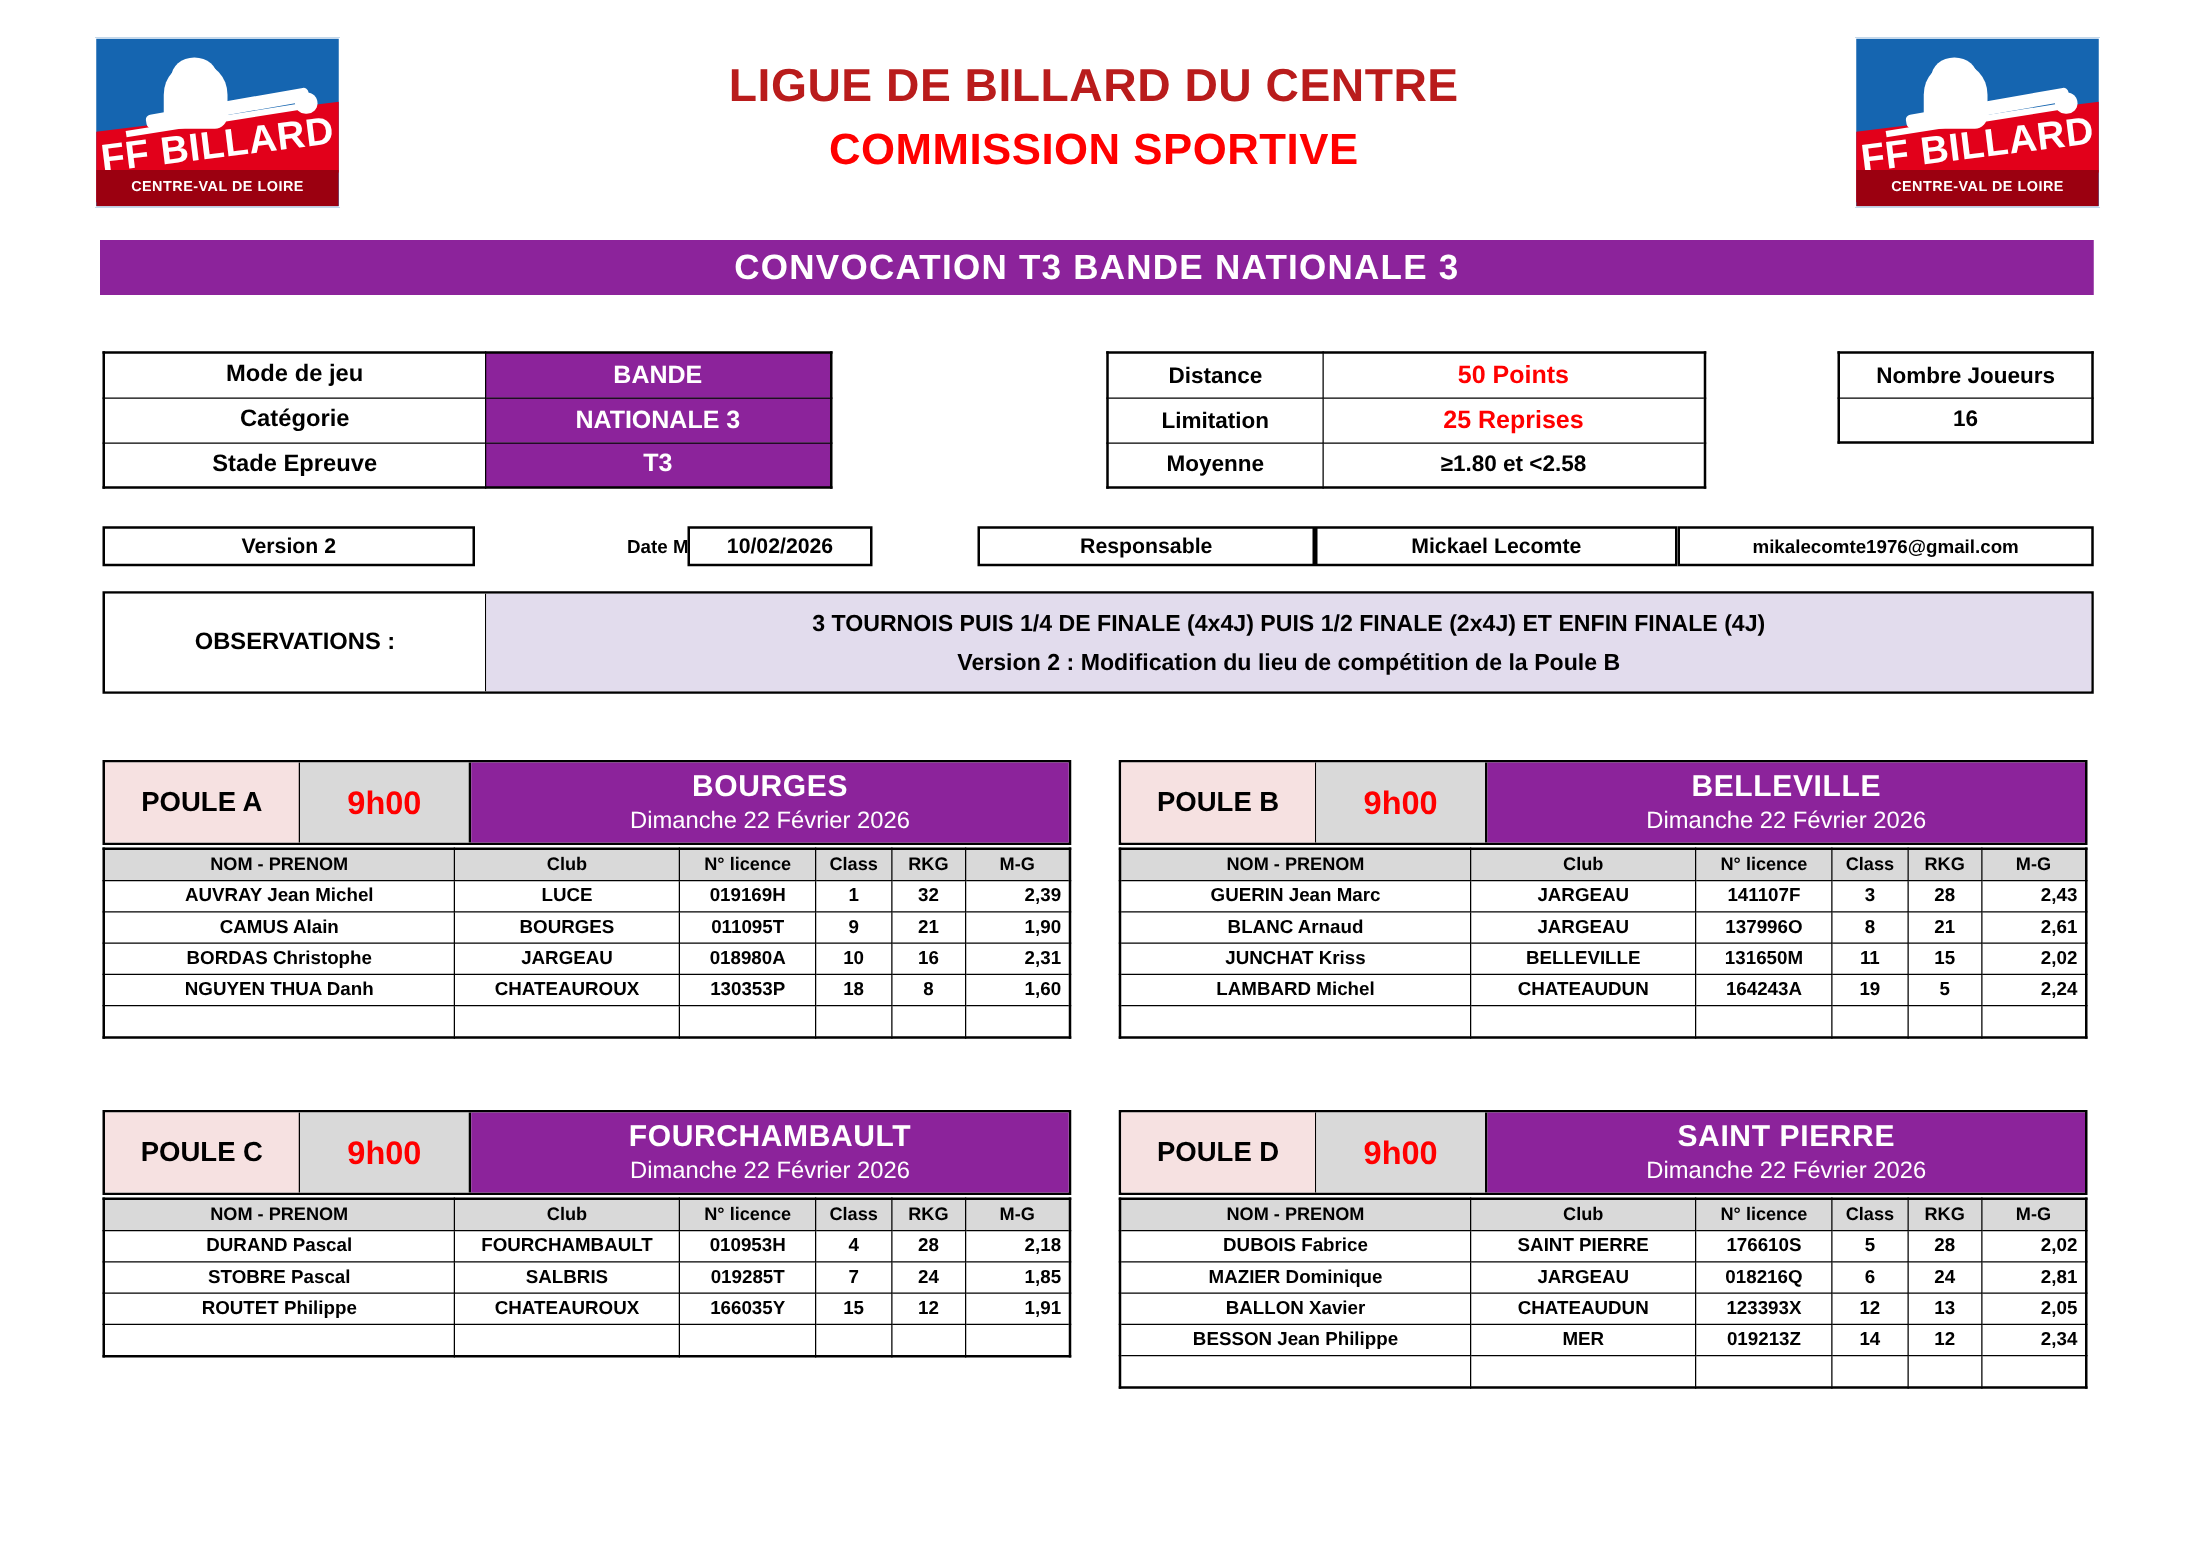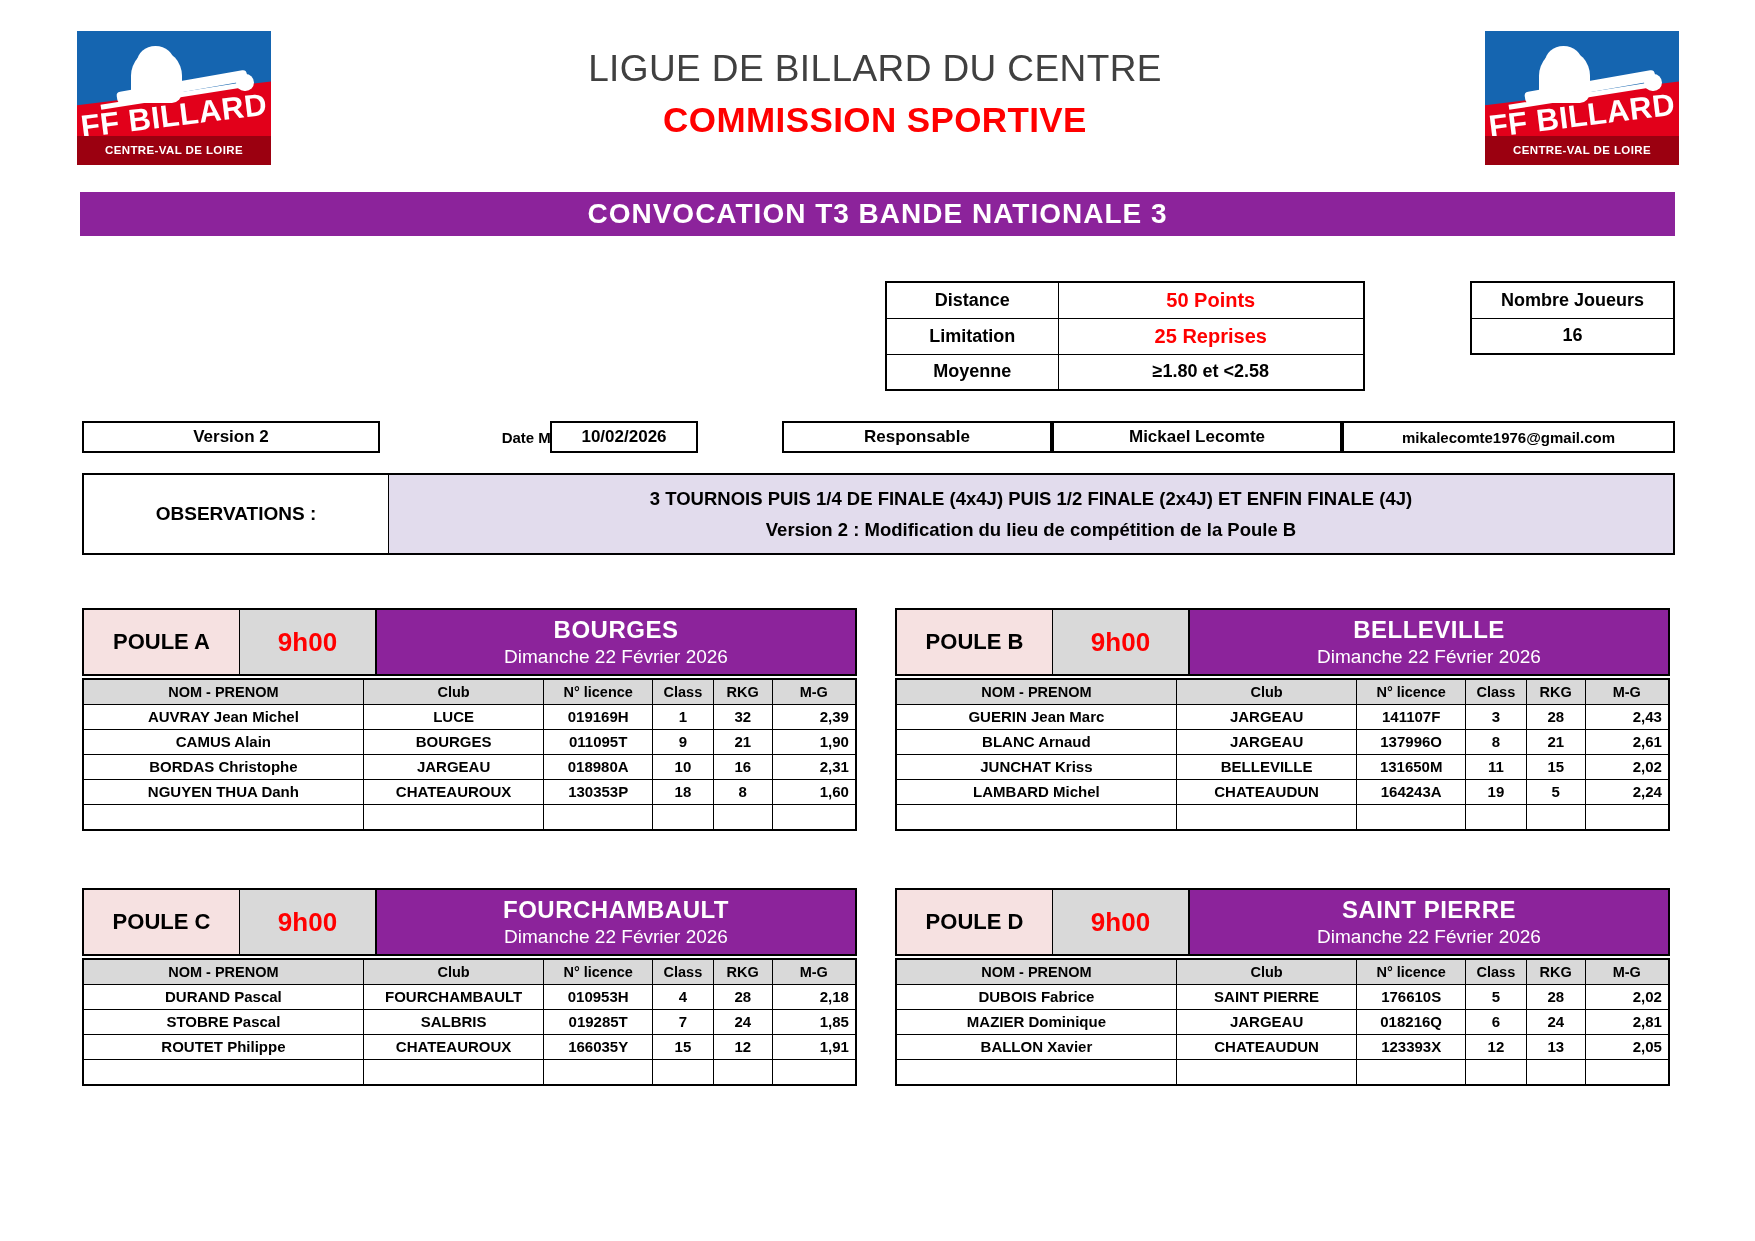--- a/index.html
+++ b/index.html
@@ -102,23 +102,23 @@
   }
 
   .titles {
     position: absolute;
     left: 300px;
     top: 48px;
     width: 1150px;
     text-align: center;
   }
   .title1 {
-    color: #404040;
+    color: #b91c1c;
     font-size: 37px;
-    font-weight: normal;
+    font-weight: bold;
     letter-spacing: 0.4px;
   }
   .title2 {
     color: #ff0000;
     font-size: 35px;
     font-weight: bold;
     margin-top: 10px;
     letter-spacing: 0.4px;
   }
 
@@ -346,20 +346,36 @@
     </div>
 
     <div class="titles">
       <div class="title1">LIGUE DE BILLARD DU CENTRE</div>
       <div class="title2">COMMISSION SPORTIVE</div>
     </div>
   </div>
 
   <div class="banner">CONVOCATION  T3  BANDE  NATIONALE 3</div>
 
+  <table class="infoA">
+    <tbody>
+        <tr>
+      <td class="lbl">Mode de jeu</td>
+      <td class="val">BANDE</td>
+    </tr>
+    <tr>
+      <td class="lbl">Catégorie</td>
+      <td class="val">NATIONALE 3</td>
+    </tr>
+    <tr>
+      <td class="lbl">Stade Epreuve</td>
+      <td class="val">T3</td>
+    </tr>
+  </tbody>
+    </table>
 
   <table class="infoB">
     <tbody>
         <tr>
       <td class="lbl">Distance</td>
       <td class="red">50 Points</td>
     </tr>
     <tr>
       <td class="lbl">Limitation</td>
       <td class="red">25 Reprises</td>
@@ -614,20 +630,28 @@
         <td class="mg">2,81</td>
       </tr>
       <tr>
         <td class="name">BALLON Xavier</td>
         <td class="club">CHATEAUDUN</td>
         <td class="lic">123393X</td>
         <td class="cls">12</td>
         <td class="rkg">13</td>
         <td class="mg">2,05</td>
       </tr>
+      <tr>
+        <td class="name">BESSON Jean Philippe</td>
+        <td class="club">MER</td>
+        <td class="lic">019213Z</td>
+        <td class="cls">14</td>
+        <td class="rkg">12</td>
+        <td class="mg">2,34</td>
+      </tr>
       <tr class="empty">
         <td class="name"></td>
         <td class="club"></td>
         <td class="lic"></td>
         <td class="cls"></td>
         <td class="rkg"></td>
         <td class="mg"></td>
       </tr>
     </tbody>
       </table>

